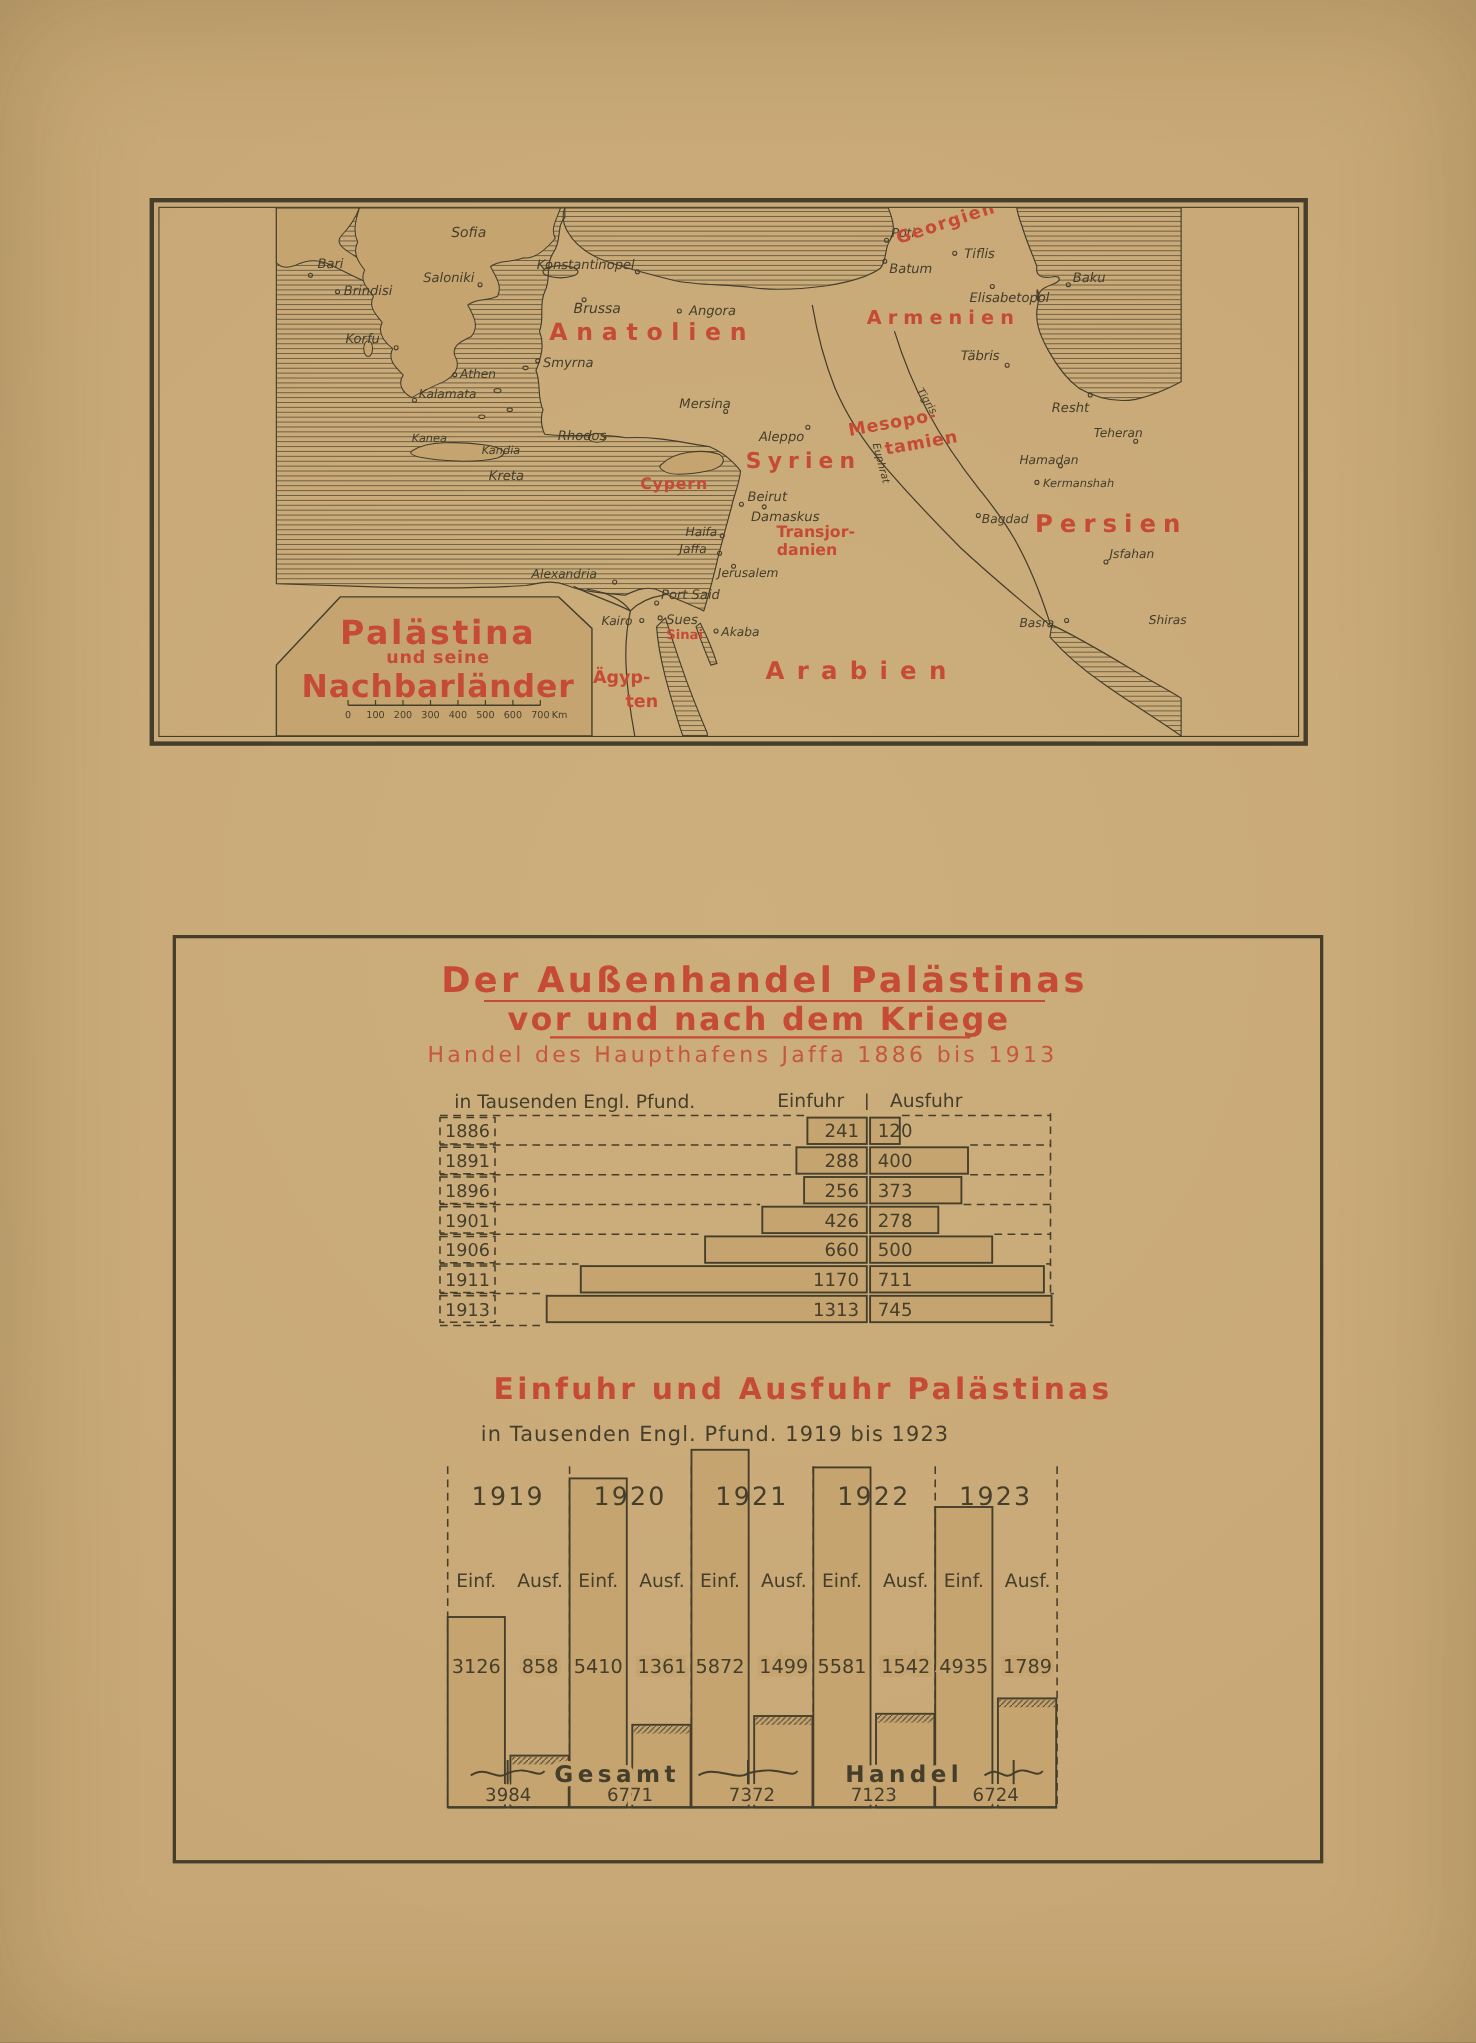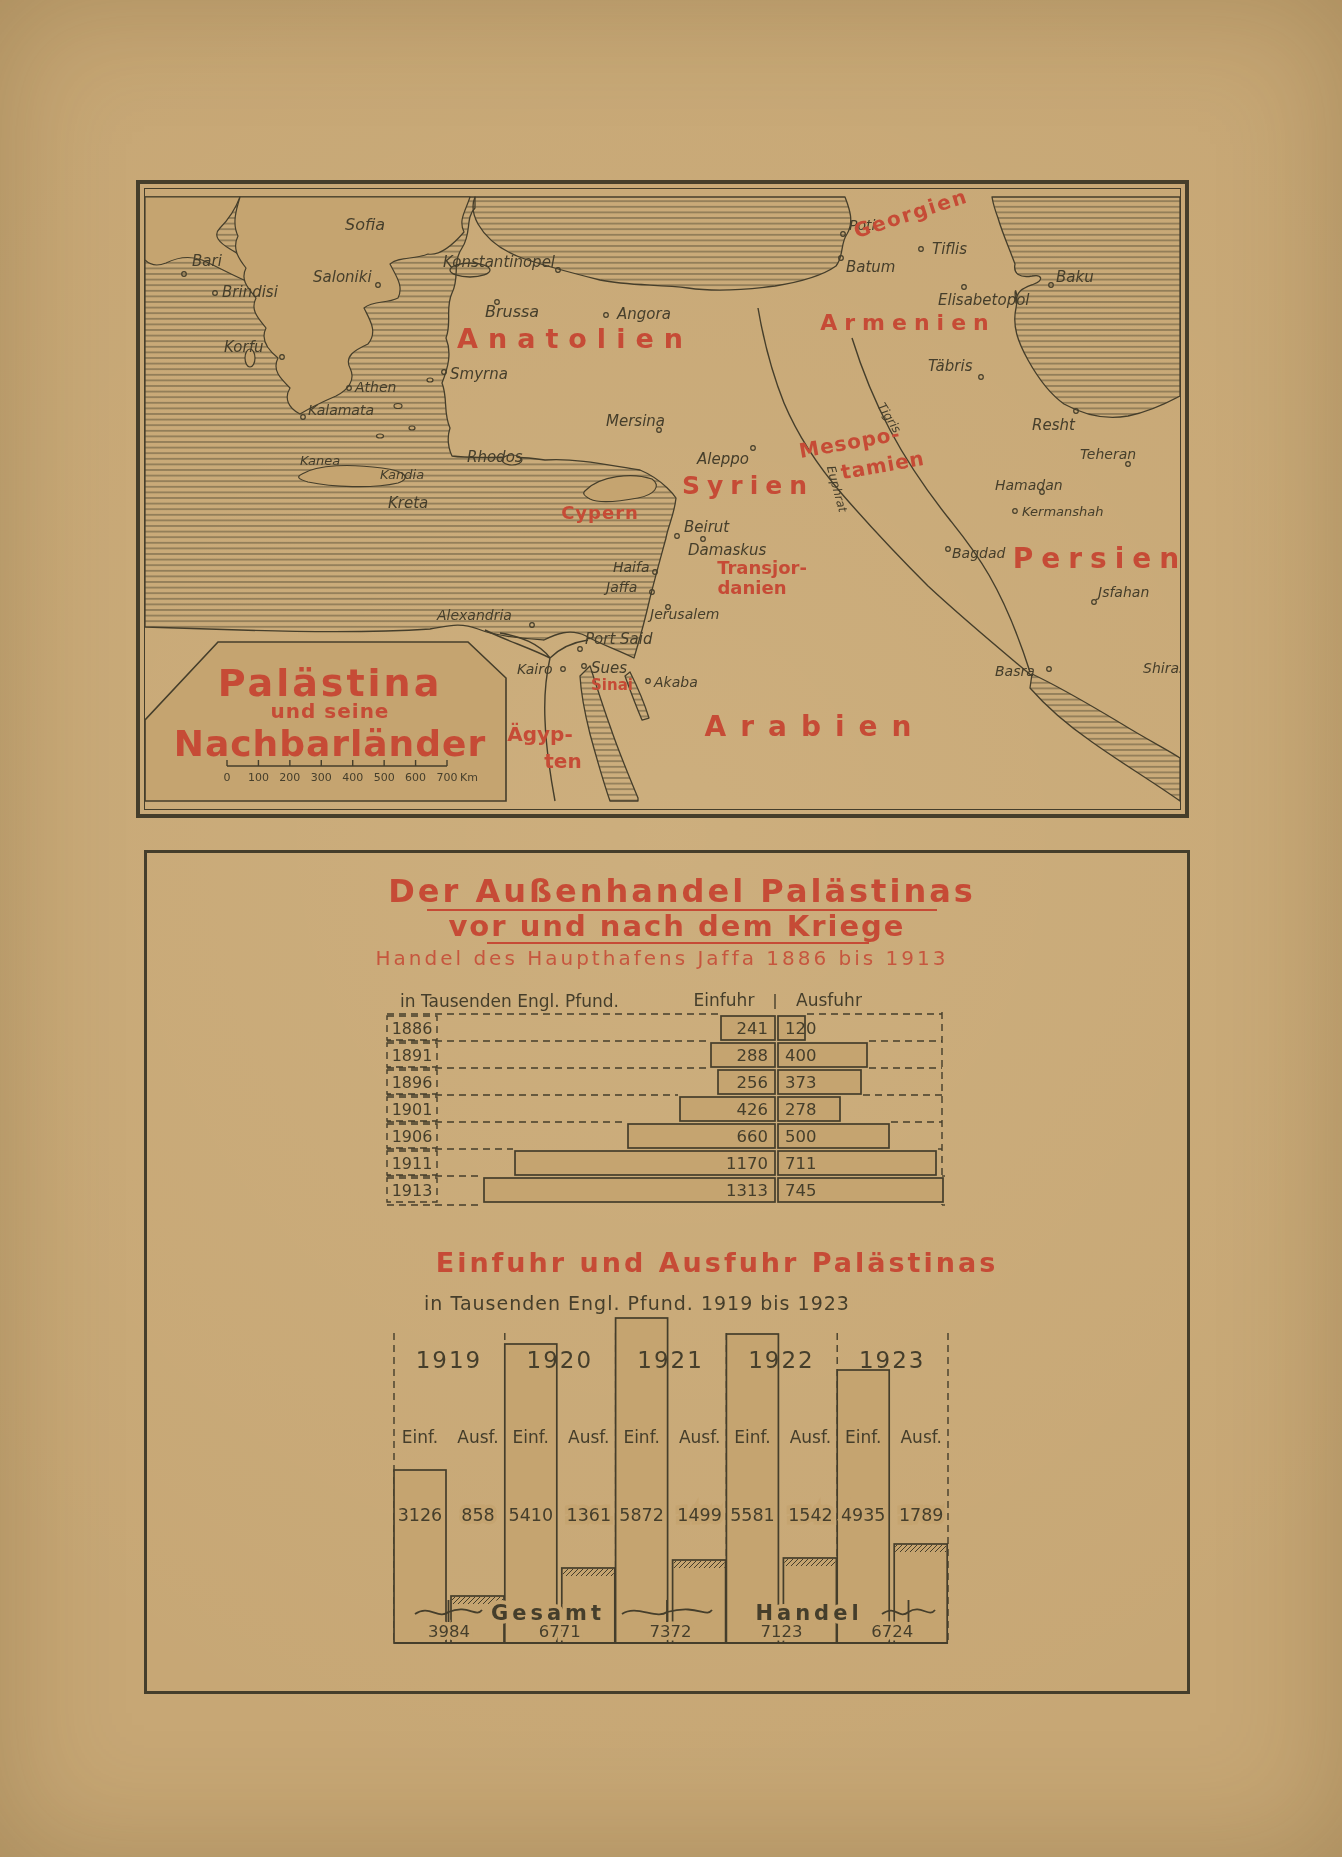--- a/index.html
+++ b/index.html
@@ -4,23 +4,23 @@
 <style>
   html,body{margin:0;padding:0;background:#8d7447;}
   .page{position:relative;width:1342px;height:1857px;margin:0 auto;overflow:hidden;
     background:
       radial-gradient(ellipse 120% 90% at 50% 45%, rgba(255,240,200,0.10), rgba(0,0,0,0) 60%),
       radial-gradient(ellipse 140% 120% at 50% 50%, #c7a775 55%, #b6955f 92%, #a8874f 100%);
     font-family:"DejaVu Sans", sans-serif;
     box-shadow: inset 0 0 120px rgba(80,60,20,0.25);
   }
   .panel{position:absolute;box-sizing:border-box;}
-  #map-panel{left:136px;top:180px;width:1053px;height:638px;border:4px solid #453e2b;}
+  #map-panel{left:136px;top:180px;width:1053px;height:498px;border:4px solid #453e2b;}
   #map-inner{position:absolute;left:4px;top:4px;right:4px;bottom:4px;border:1px solid #453e2b;}
-  #chart-panel{left:144px;top:850px;width:1046px;height:844px;border:3px solid #453e2b;}
+  #chart-panel{left:157px;top:850px;width:1046px;height:844px;border:3px solid #453e2b;}
   svg{position:absolute;left:0;top:0;width:100%;height:100%;display:block;}
   svg text{font-family:"DejaVu Sans", sans-serif;}
 </style>
 </head>
 <body>
 
 <div class="page">
 
   <div class="panel" id="map-panel">
     <div id="map-inner">

